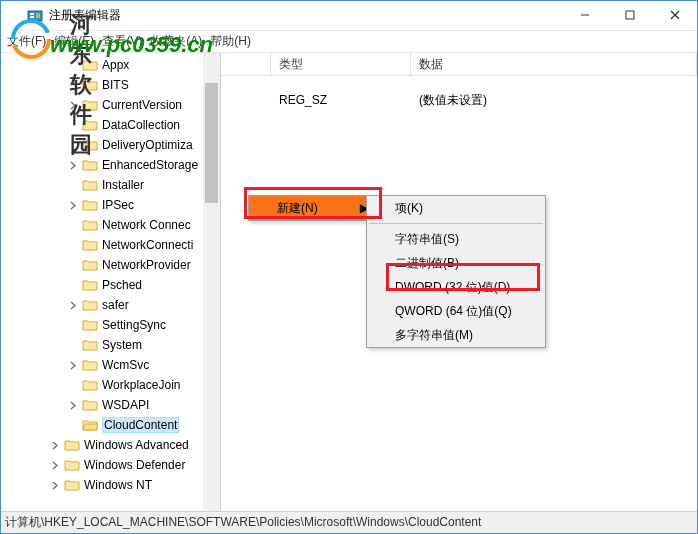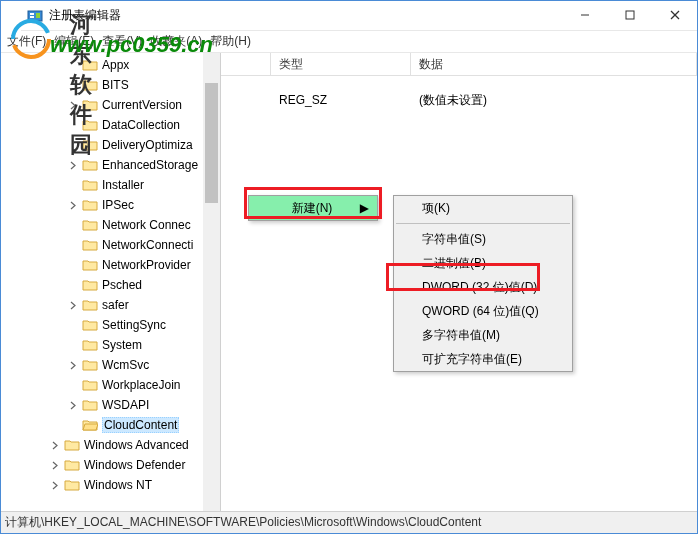--- a/index.html
+++ b/index.html
@@ -40,21 +40,21 @@
 .col.data { flex: 1; }
 .listrow { display: flex; height: 20px; align-items: center; }
 .listrow .cell { padding: 0 8px; margin-top: 28px; }
 .cell.type { width: 140px; margin-left: 50px; }
 .cell.data { flex: 1; }
 
 .statusbar { height: 22px; border-top: 1px solid #d0d0d0; display: flex; align-items: center; padding-left: 4px; color: #333; background: #f0f0f0; }
 
 .ctxmenu { position: absolute; background: #f0f0f0; border: 1px solid #a0a0a0; box-shadow: 2px 2px 4px rgba(0,0,0,0.2); }
 .ctxmenu .item { height: 24px; display: flex; align-items: center; padding: 0 30px 0 28px; color: #000; position: relative; white-space: nowrap; }
-.ctxmenu .item.hover { background: #86efac; justify-content: center; }
+.ctxmenu .item.hover { background: #f97316; }
 .ctxmenu .item .arrow { position: absolute; right: 8px; }
 .ctxmenu .sep { height: 1px; background: #c0c0c0; margin: 3px 2px; }
 
 .redbox { position: absolute; border: 3px solid #ed1c24; pointer-events: none; }
 .rb1 { left: 244px; top: 187px; width: 138px; height: 32px; }
 .rb2 { left: 386px; top: 263px; width: 154px; height: 28px; }
 
 .watermark { position: absolute; left: 10px; top: 6px; pointer-events: none; z-index: 50; }
 .wm-text { font-size: 22px; font-weight: bold; font-style: italic; color: #0a8a0a; position: absolute; left: 40px; top: 26px; }
 .wm-cn { font-size: 22px; font-weight: bold; color: #333; position: absolute; left: 60px; top: 4px; letter-spacing: 1px; }
@@ -361,42 +361,39 @@
         <div class="cell data">(数值未设置)</div>
       </div>
 
       <div class="ctxmenu" style="left:27px; top:142px; width:130px;">
         <div class="item hover">
           <span>新建(N)</span>
           <span class="arrow">▶</span>
         </div>
       </div>
 
-      <div class="ctxmenu" style="left:172px; top:142px; width:180px;">
+      <div class="ctxmenu" style="left:145px; top:142px; width:180px;">
         <div class="item">
             <span>项(K)</span>
           </div>
         <div class="sep"></div>
         <div class="item">
             <span>字符串值(S)</span>
           </div>
         <div class="item">
             <span>二进制值(B)</span>
           </div>
         <div class="item">
             <span>DWORD (32 位)值(D)</span>
           </div>
         <div class="item">
             <span>QWORD (64 位)值(Q)</span>
           </div>
         <div class="item">
             <span>多字符串值(M)</span>
-          </div>
-        <div class="item">
-            <span>可扩充字符串值(E)</span>
           </div>
       </div>
 
     </div>
   </div>
 
   <div class="statusbar">
     <span>计算机\HKEY_LOCAL_MACHINE\SOFTWARE\Policies\Microsoft\Windows\CloudContent</span>
   </div>
 </div>

